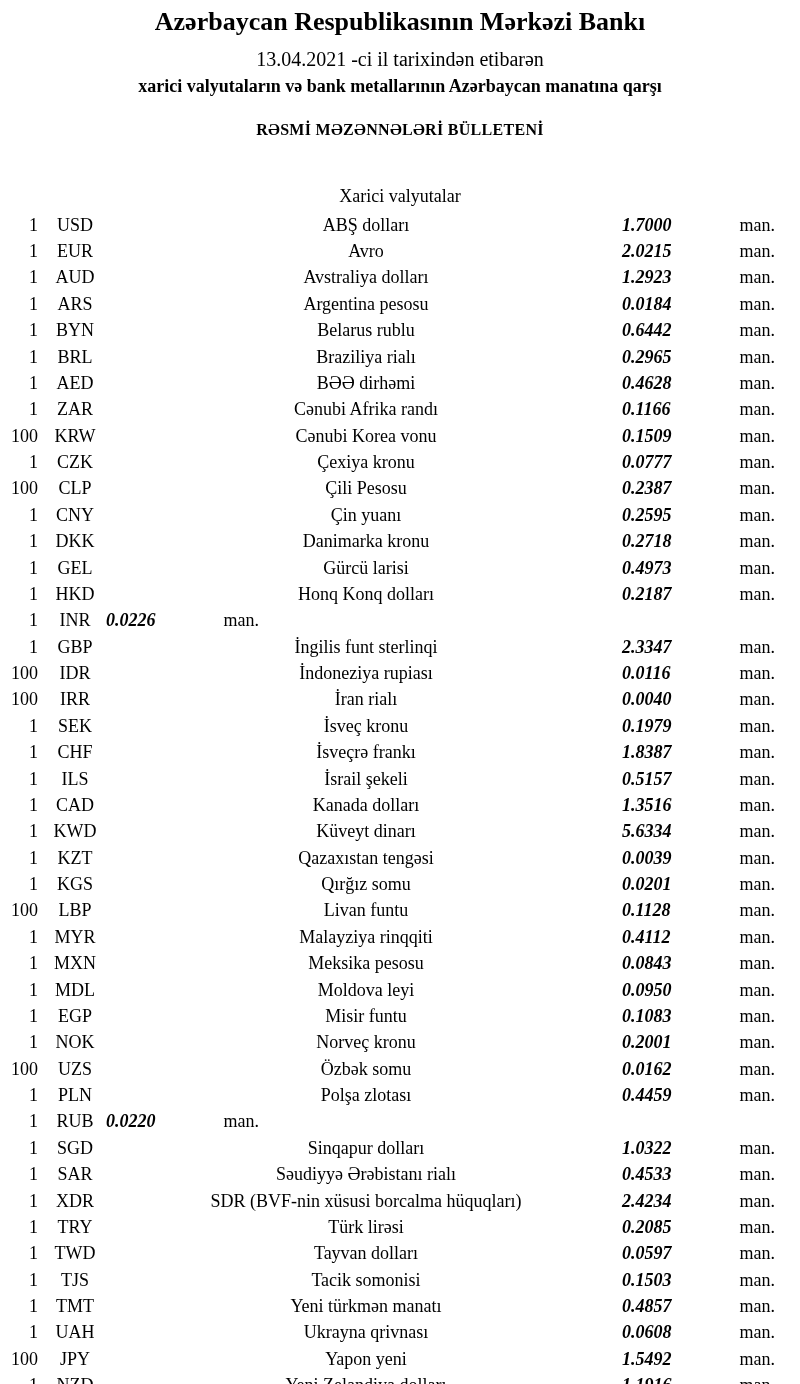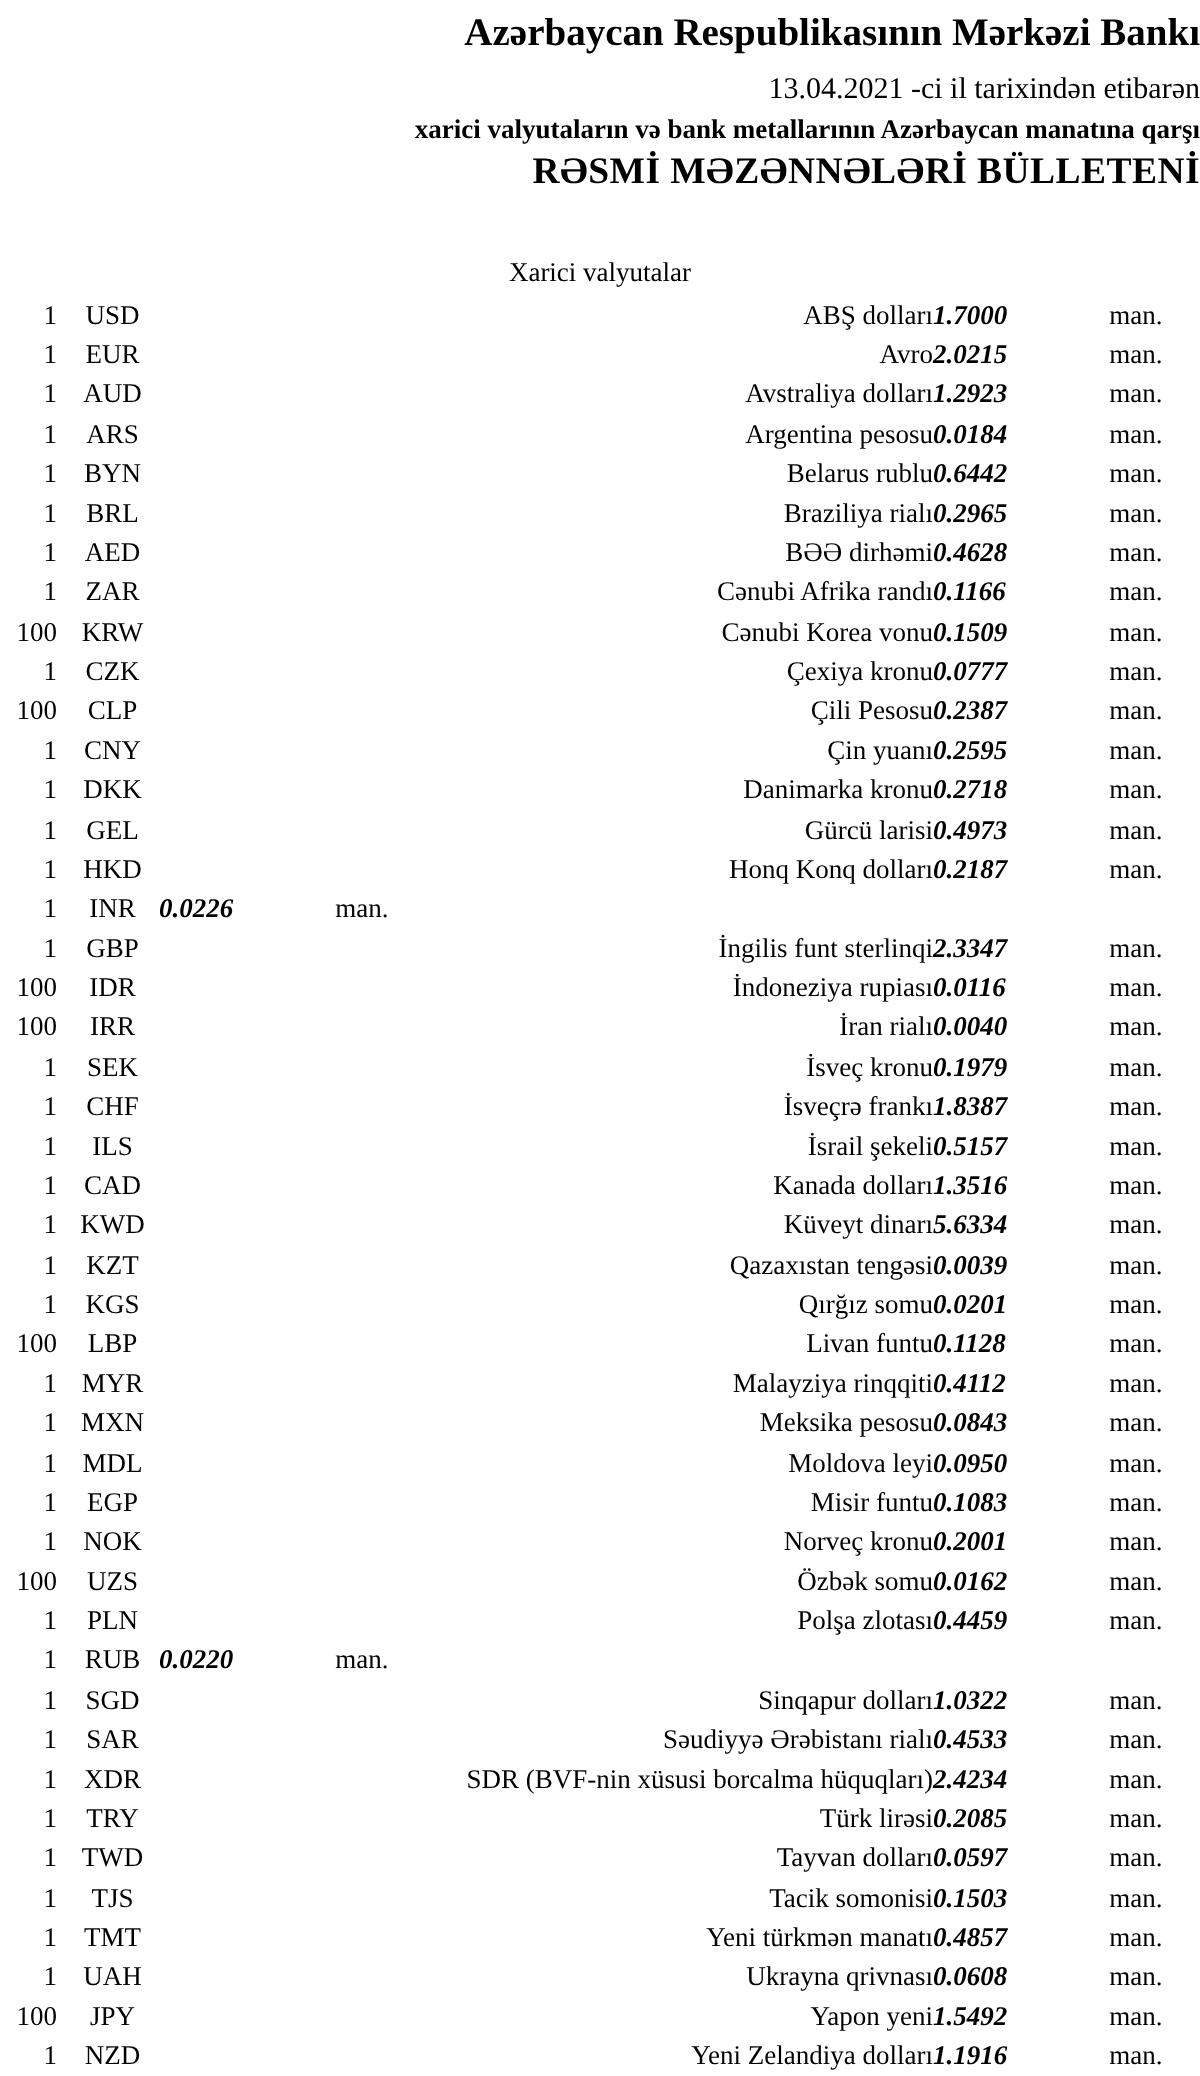--- a/index.html
+++ b/index.html
@@ -11,44 +11,44 @@
     height: 1384px;
     background: #ffffff;
     color: #000000;
     font-family: "Liberation Serif", "DejaVu Serif", serif;
     overflow: hidden;
   }
   .page {
     width: 800px;
     height: 1384px;
   }
-  .doc-header { text-align: right; }
+  .doc-header { text-align: center; }
   .bank-title {
     font-size: 26px;
     font-weight: bold;
     line-height: 32px;
     margin: 6px 0 0 0;
   }
   .date-line {
     font-size: 20px;
     font-weight: normal;
     line-height: 24px;
     margin-top: 9px;
   }
   .subject-line {
     font-size: 18px;
     font-weight: bold;
     line-height: 25px;
     margin-top: 3px;
   }
   .bulletin-title {
-    font-size: 25px;
+    font-size: 16px;
     font-weight: bold;
     line-height: 26px;
-    margin-top: 3px;
+    margin-top: 18px;
     letter-spacing: 0.3px;
   }
   .section-title {
     font-size: 18px;
     font-weight: normal;
     line-height: 24px;
     margin: 41px 0 0 0;
     text-align: center;
   }
   .currency-table {
@@ -68,21 +68,21 @@
   }
   .code {
     flex: 0 0 auto;
     width: 62px;
     margin-left: 6px;
     text-align: center;
   }
   .name {
     flex: 1 1 auto;
     margin-left: 4px;
-    text-align: right;
+    text-align: center;
     overflow: hidden;
   }
   .rate {
     flex: 0 0 auto;
     width: 90px;
     text-align: left;
     font-weight: bold;
     font-style: italic;
   }
   .unit {

